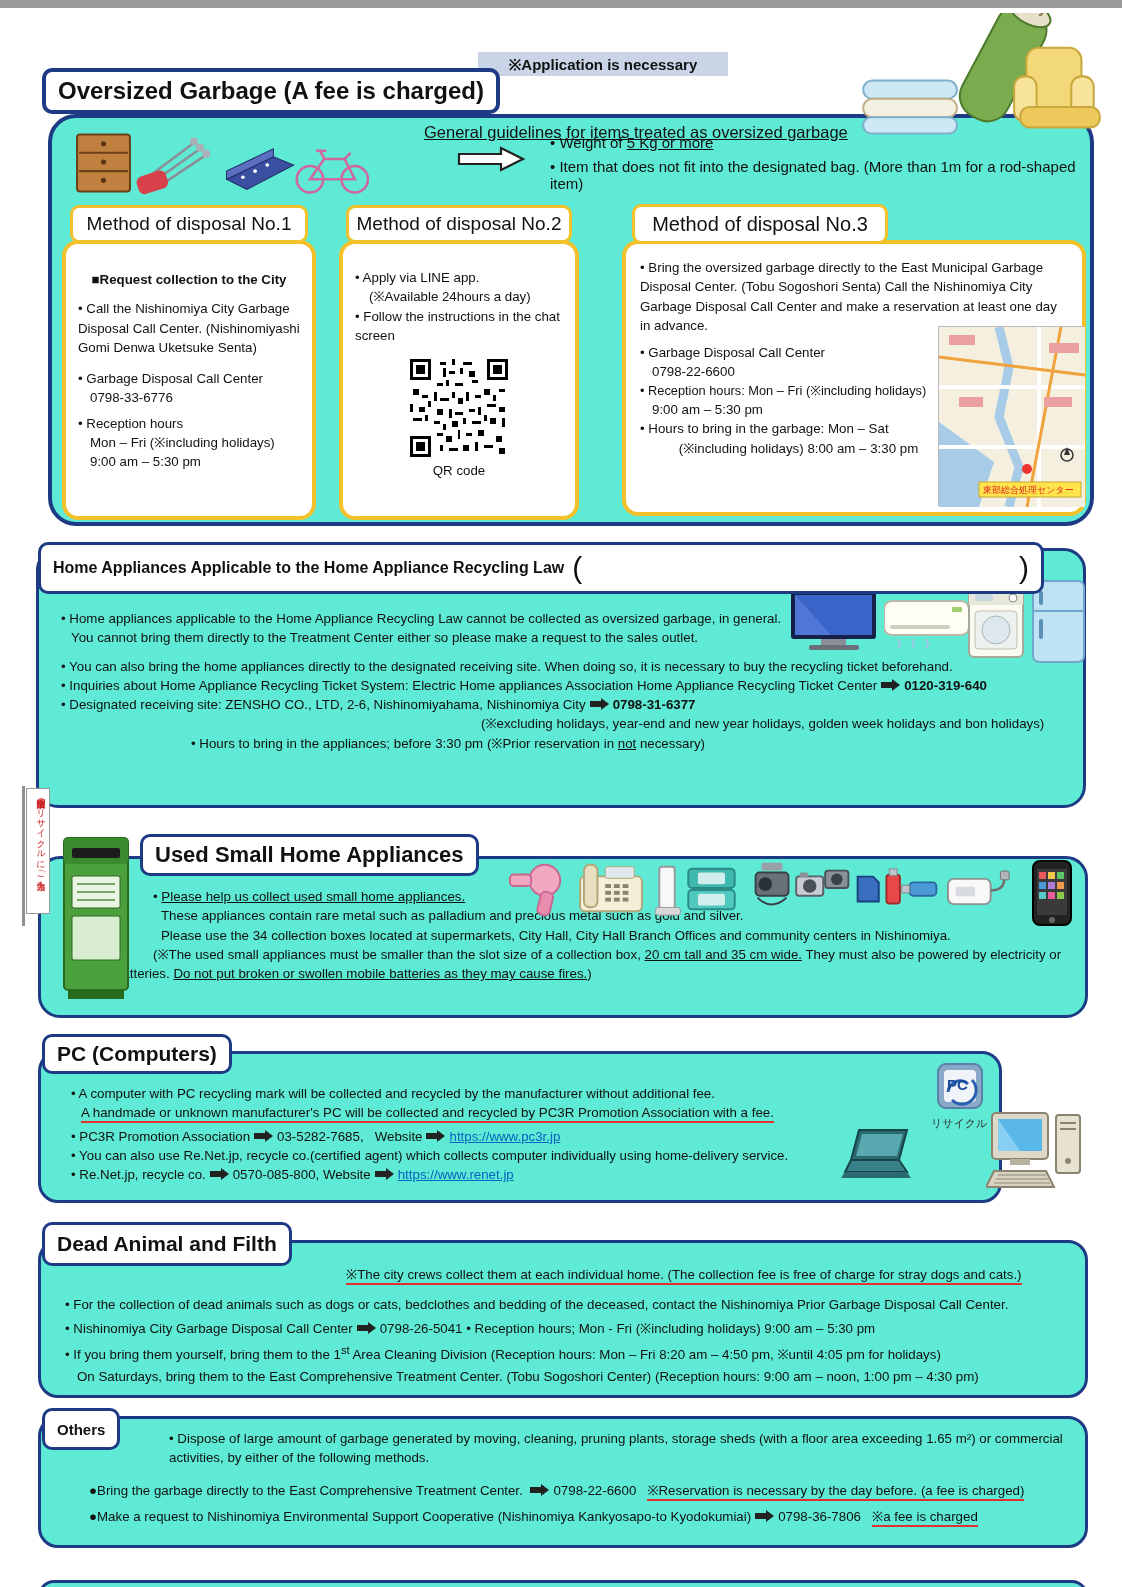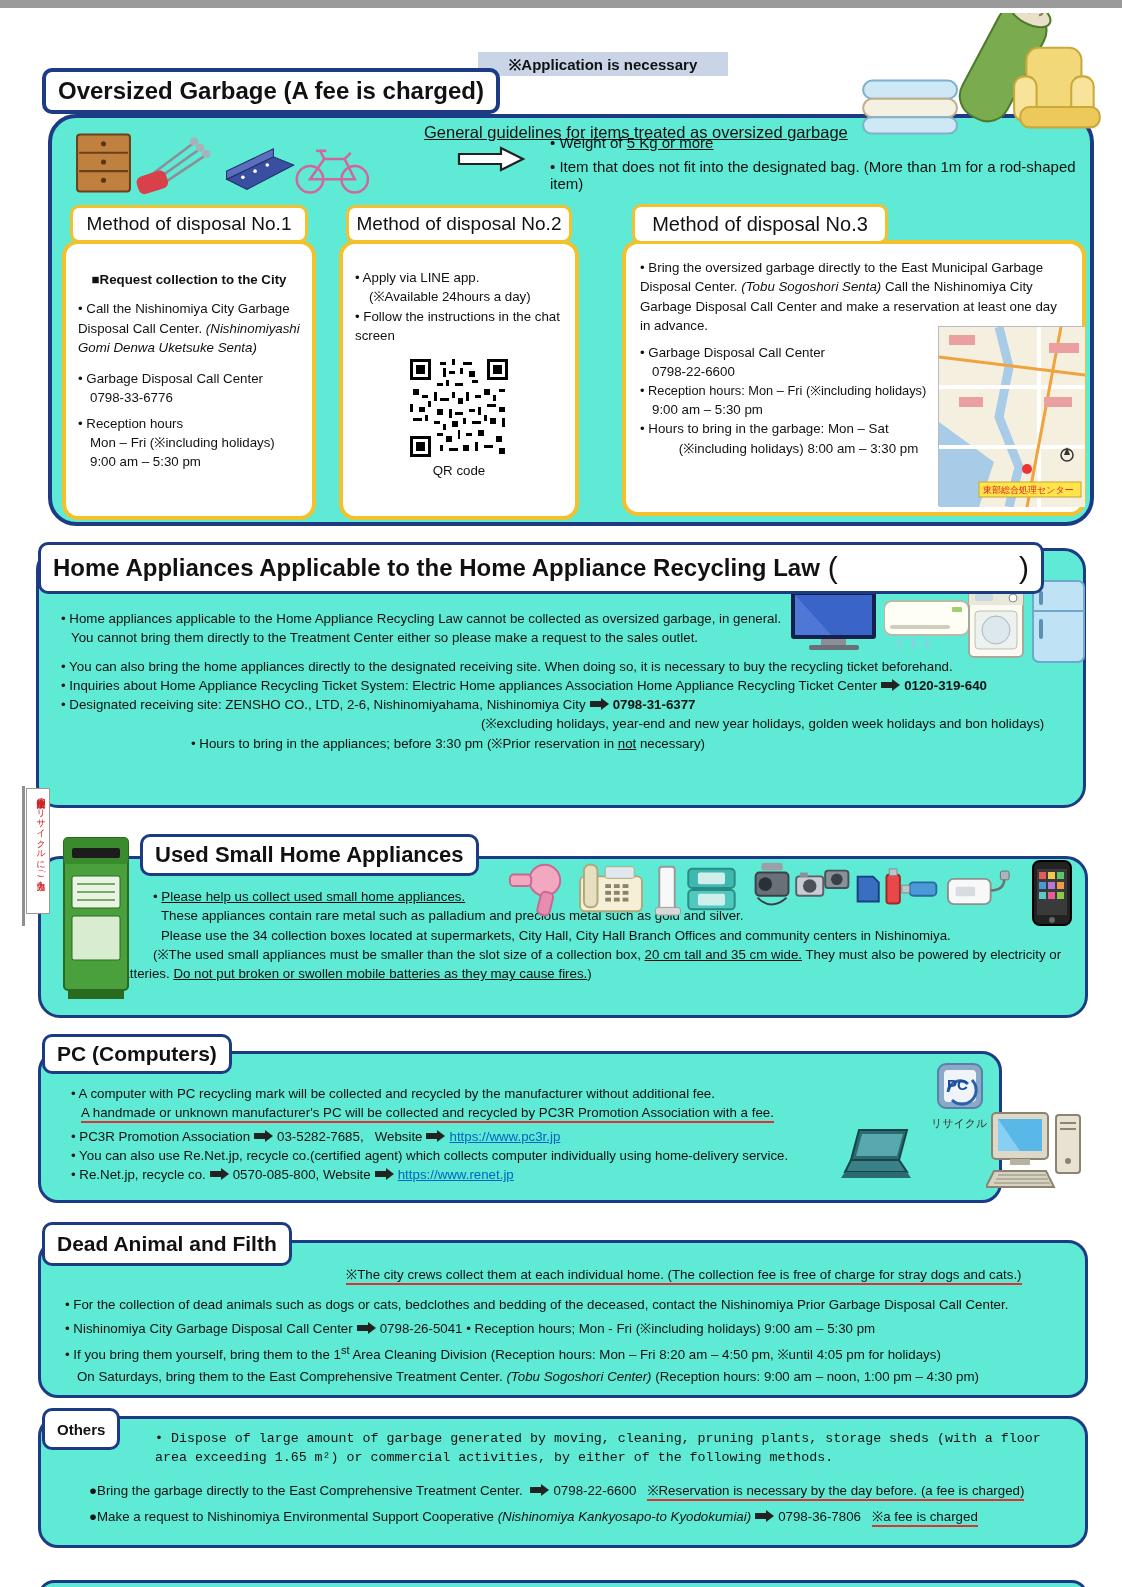--- a/index.html
+++ b/index.html
@@ -9,21 +9,21 @@
   .abs { position:absolute; }
   .navy-box { position:absolute; border:3.5px solid #1d3b85; border-radius:24px; background:#5eead4; }
   .title-box { position:absolute; background:#fff; border:3px solid #1d3b85; border-radius:10px;
                font-weight:bold; display:flex; align-items:center; z-index:6; padding:0 12px; }
   .gold-box { position:absolute; border:4px solid #f3c12b; border-radius:16px; background:#fff; }
   .gold-title { position:absolute; background:#fff; border:3px solid #f3c12b; border-radius:9px;
                 display:flex; align-items:center; justify-content:center; font-size:19px; z-index:5; }
   .t { font-size:13.3px; line-height:1.45; }
   .sm { font-size:15px; }
   .u { text-decoration:underline; }
-  .i { font-style:italic; }
+  .i { }
   .b { font-weight:bold; }
   .red-u { border-bottom:2px solid #e03030; padding-bottom:1px; }
   .link { color:#0563c1; text-decoration:underline; cursor:pointer; }
   .app-note { background:#c9d5e7; display:flex; align-items:center; justify-content:center;
               font-weight:bold; font-size:15px; }
   .arrow { display:inline-block; width:19px; height:12px; position:relative; vertical-align:-1px; margin:0 4px; }
   .arrow::before { content:""; position:absolute; left:0; top:3px; width:11px; height:6px; background:#222; }
   .arrow::after { content:""; position:absolute; left:11px; top:0; width:0; height:0;
                   border-left:8px solid #222; border-top:6px solid transparent; border-bottom:6px solid transparent; }
   .m-body { padding:26px 12px 0 12px; }
@@ -220,21 +220,21 @@
     <div class="abs" style="left:992px;top:28px;">
       <svg viewBox="0 0 55 85" width="55" height="85">
         <rect x="2" y="2" width="51" height="81" rx="6" fill="#bfe2f5" stroke="#6fa8cc" stroke-width="2"></rect>
         <line x1="2" y1="32" x2="53" y2="32" stroke="#6fa8cc" stroke-width="2"></line>
         <rect x="8" y="12" width="4" height="14" rx="2" fill="#5a90b4"></rect>
           <rect x="8" y="40" width="4" height="20" rx="2" fill="#5a90b4"></rect>
       </svg>
     </div>
   </div>
   <div class="title-box" style="left:38px;top:534px;width:1006px;height:52px;gap:8px;">
-    <span style="font-size:24px;">Home Appliances Applicable to the Home Appliance Recycling Law</span>
+    <span style="font-size:16px;">Home Appliances Applicable to the Home Appliance Recycling Law</span>
     <span style="font-size:30px;font-weight:normal;">(</span>
     <span style="font-size:30px;font-weight:normal;margin-left:auto;">)</span>
   </div>
 
   <div class="navy-box" style="left:38px;top:848px;width:1050px;height:162px;border-radius:22px;">
     <div class="abs" style="left:74px;top:28px;width:960px;">
       <p class="t" style="padding-left:38px;"><span>• </span><span class="u">Please help us collect used small home appliances.</span></p>
       <p class="t" style="padding-left:46px;">These appliances contain rare metal such as palladium and precious metal such as gold and silver.</p>
       <p class="t" style="padding-left:46px;">Please use the 34 collection boxes located at supermarkets, City Hall, City Hall Branch Offices and community centers in Nishinomiya.</p>
       <p class="t" style="text-indent:38px;"><span>(※The used small appliances must be smaller than the slot size of a collection box, </span><span class="u">20 cm tall and 35 cm wide.</span><span> They must also be powered by electricity or batteries. </span><span class="u">Do not put broken or swollen mobile batteries as they may cause fires.</span><span>)</span></p>
@@ -396,21 +396,21 @@
     <div style="padding:52px 14px 0 24px;">
       <p class="t">• For the collection of dead animals such as dogs or cats, bedclothes and bedding of the deceased, contact the Nishinomiya Prior Garbage Disposal Call Center.</p>
       <p class="t" style="margin-top:5px;"><span>• Nishinomiya City Garbage Disposal Call Center</span><span class="arrow"></span><span>0798-26-5041</span><span> • Reception hours; Mon - Fri (※including holidays) 9:00 am – 5:30 pm</span></p>
       <p class="t" style="margin-top:3px;"><span>• If you bring them yourself, bring them to the 1</span><sup>st</sup><span> Area Cleaning Division (Reception hours: Mon – Fri 8:20 am – 4:50 pm,  ※until 4:05 pm for holidays)</span></p>
       <p class="t" style="padding-left:12px;margin-top:3px;"><span>On Saturdays, bring them to the East Comprehensive Treatment Center. </span><span class="i">(Tobu Sogoshori Center)</span><span> (Reception hours: 9:00 am – noon, 1:00 pm – 4:30 pm)</span></p>
     </div>
   </div>
   <div class="title-box" style="left:42px;top:1214px;height:44px;font-size:21px;">Dead Animal and Filth</div>
 
   <div class="navy-box" style="left:38px;top:1408px;width:1050px;height:132px;border-radius:20px;">
-    <p class="t abs" style="left:114px;top:10px;width:920px;font-family:Liberation Mono, monospace;">• Dispose of large amount of garbage generated by moving, cleaning, pruning plants, storage sheds (with a floor area exceeding 1.65 m²) or commercial activities, by either of the following methods.</p>
+    <p class="t abs" style="left:128px;top:10px;width:920px;">• Dispose of large amount of garbage generated by moving, cleaning, pruning plants, storage sheds (with a floor area exceeding 1.65 m²) or commercial activities, by either of the following methods.</p>
     <p class="t abs" style="left:48px;top:62px;"><span>●Bring the garbage directly to the East Comprehensive Treatment Center.</span>&nbsp;<span class="arrow"></span><span>0798-22-6600</span>&nbsp;&nbsp;&nbsp;<span class="red-u">※Reservation is necessary by the day before. (a fee is charged)</span></p>
     <p class="t abs" style="left:48px;top:88px;"><span>●Make a request to Nishinomiya Environmental Support Cooperative </span><span class="i">(Nishinomiya Kankyosapo-to Kyodokumiai)</span><span class="arrow"></span><span>0798-36-7806</span>&nbsp;&nbsp;&nbsp;<span class="red-u">※a fee is charged</span></p>
   </div>
   <div class="title-box" style="left:42px;top:1400px;height:42px;font-size:15px;">Others</div>
 
   <div class="navy-box" style="left:38px;top:1572px;width:1050px;height:40px;border-radius:16px;"></div>
 
 </div>
 
 </body></html>

